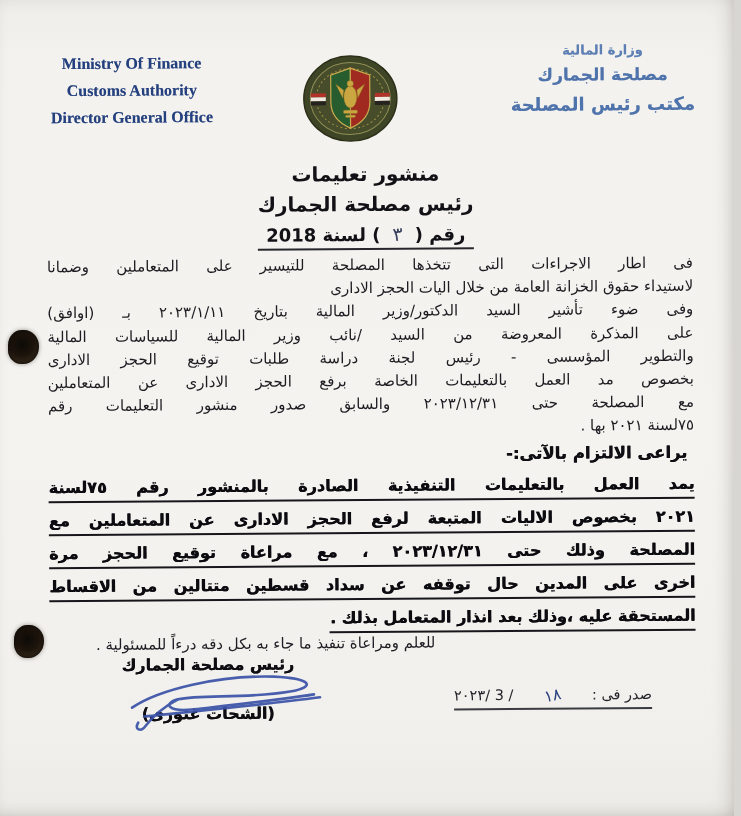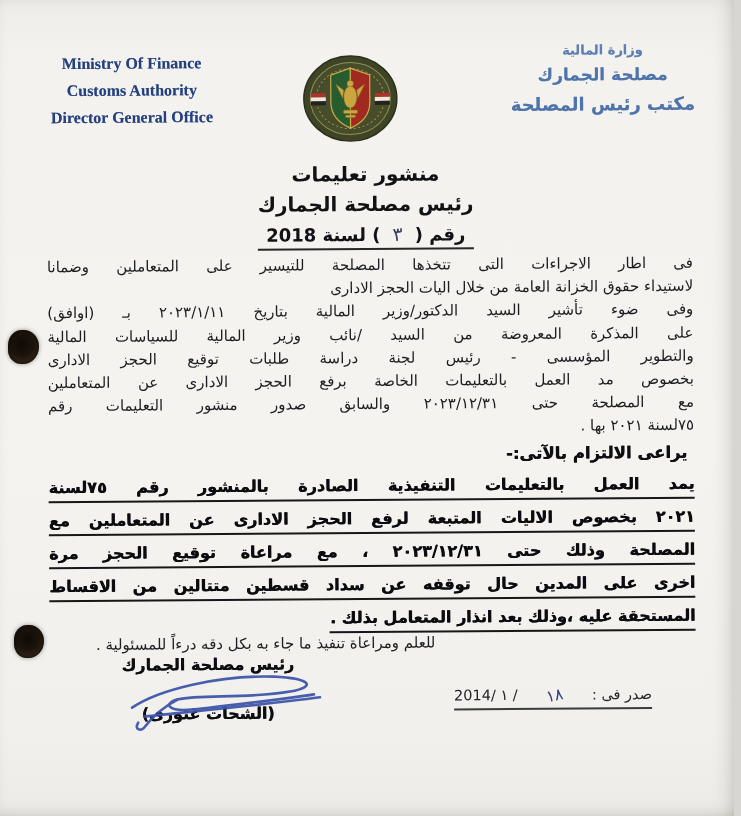--- a/index.html
+++ b/index.html
@@ -156,19 +156,19 @@
         <g fill="none" stroke="#3a52a8" stroke-width="2.6" stroke-linecap="round" stroke-linejoin="round" opacity="0.92">
           <path d="M18,40 C45,22 105,8 160,10 C196,12 204,20 176,25 C135,32 85,27 64,32 C48,36 54,45 80,42 C118,38 160,34 200,28"></path>
           <path d="M64,32 C48,40 36,52 30,60 C26,64 20,62 24,55"></path>
           <path d="M30,49 C80,44 150,38 206,31"></path>
         </g>
       </svg>
       <div class="sign-name">(الشحات غتورى)</div>
     </div>
 
     <div class="date-line">
-      <span dir="ltr">2014/ ١ /</span>
+      <span dir="ltr">٢٠٢٣/ 3 /</span>
       <span class="hand-day">١٨</span>
       <span class="date-label">صدر فى :</span>
     </div>
 
   </div>
 </div>
 
 </body></html>

